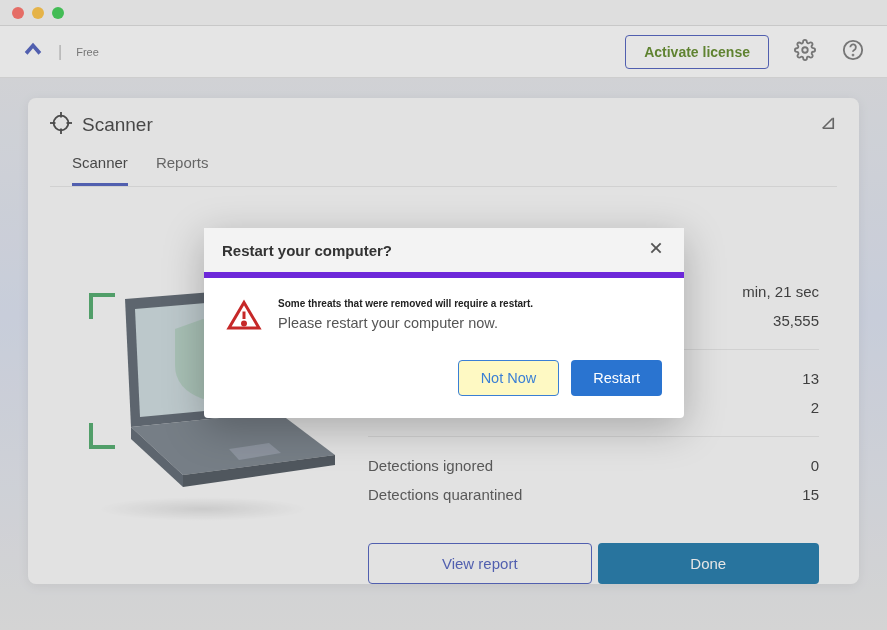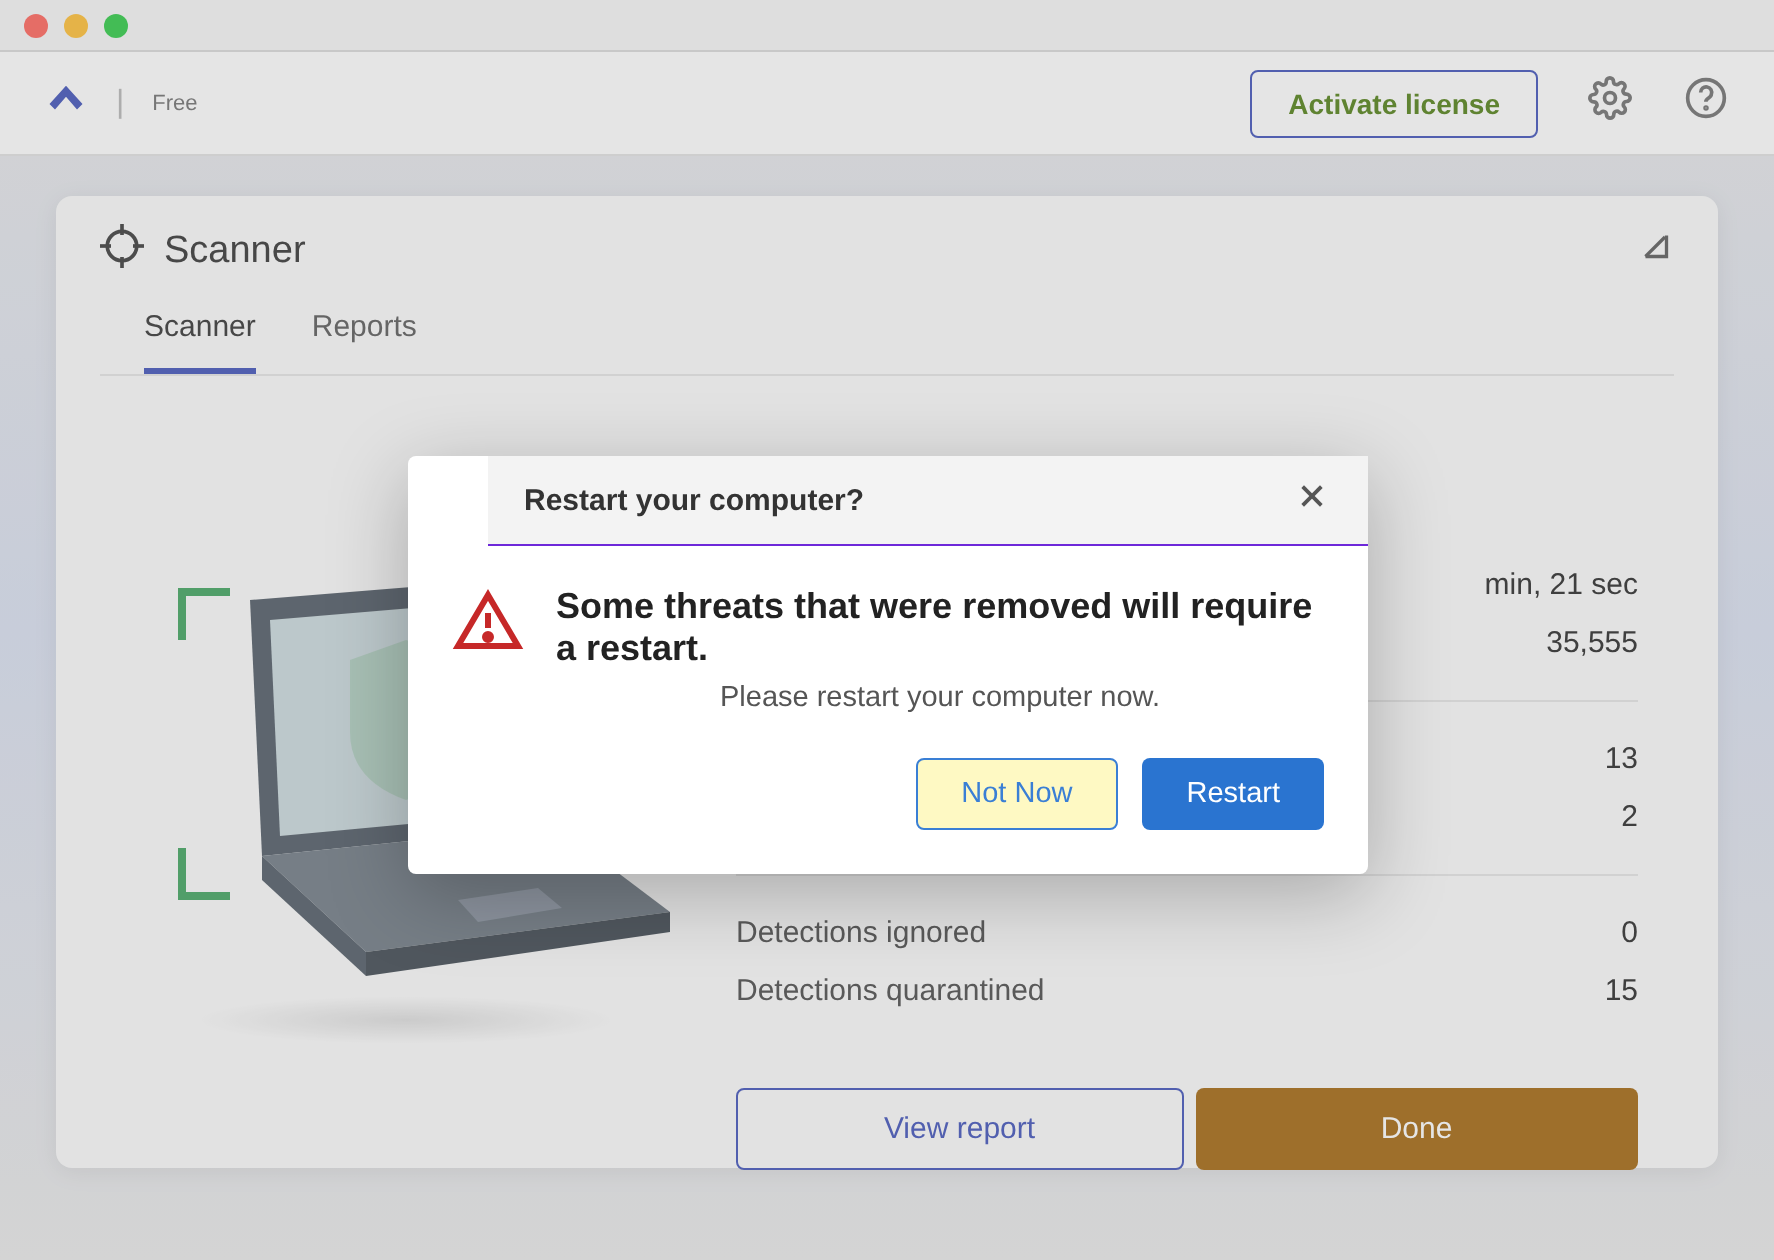--- a/index.html
+++ b/index.html
@@ -137,21 +137,21 @@
       text-align: center;
       font-weight: 500;
     }
     .btn-outline {
       border: 1.5px solid #3a4db7;
       color: #3a4db7;
       background: transparent;
     }
     .btn-primary {
       border: none;
-      background: #a16207;
+      background: #0369a1;
       color: #fff;
     }
     
     .dim {
       position: absolute;
       inset: 0;
       background: rgba(150,150,150,0.25);
       pointer-events: none;
     }
     .modal {
@@ -161,39 +161,38 @@
       width: 480px;
       background: #fff;
       border-radius: 4px;
       box-shadow: 0 10px 40px rgba(0,0,0,0.25);
     }
     .modal-header {
       display: flex;
       align-items: center;
       padding: 12px 18px;
       background: #f3f3f3;
-      border-bottom: 1px solid #6d28d9;
-      margin-left: 40px;
+      border-bottom: 6px solid #6d28d9;
     }
     .modal-title {
       font-size: 15px;
       font-weight: 600;
       color: #333;
       flex: 1;
     }
     .modal-close { cursor: pointer; width: 20px; height: 20px; display: flex; align-items: center; justify-content: center; }
     .modal-body {
       padding: 20px 22px 22px 22px;
       display: flex;
       gap: 16px;
     }
     .modal-icon { width: 36px; flex-shrink: 0; }
     .modal-text { flex: 1; }
-    .modal-heading { font-size: 18px; font-weight: 700; color: #222; margin-bottom: 6px; }
-    .modal-sub { font-size: 14.5px; color: #555; text-align: center; }
+    .modal-heading { font-size: 10px; font-weight: 700; color: #222; margin-bottom: 6px; }
+    .modal-sub { font-size: 14.5px; color: #555; }
     .modal-actions {
       display: flex;
       gap: 12px;
       justify-content: flex-end;
       padding: 0 22px 22px 22px;
     }
     .modal-btn {
       padding: 9px 22px;
       border-radius: 4px;
       font-size: 14.5px;

